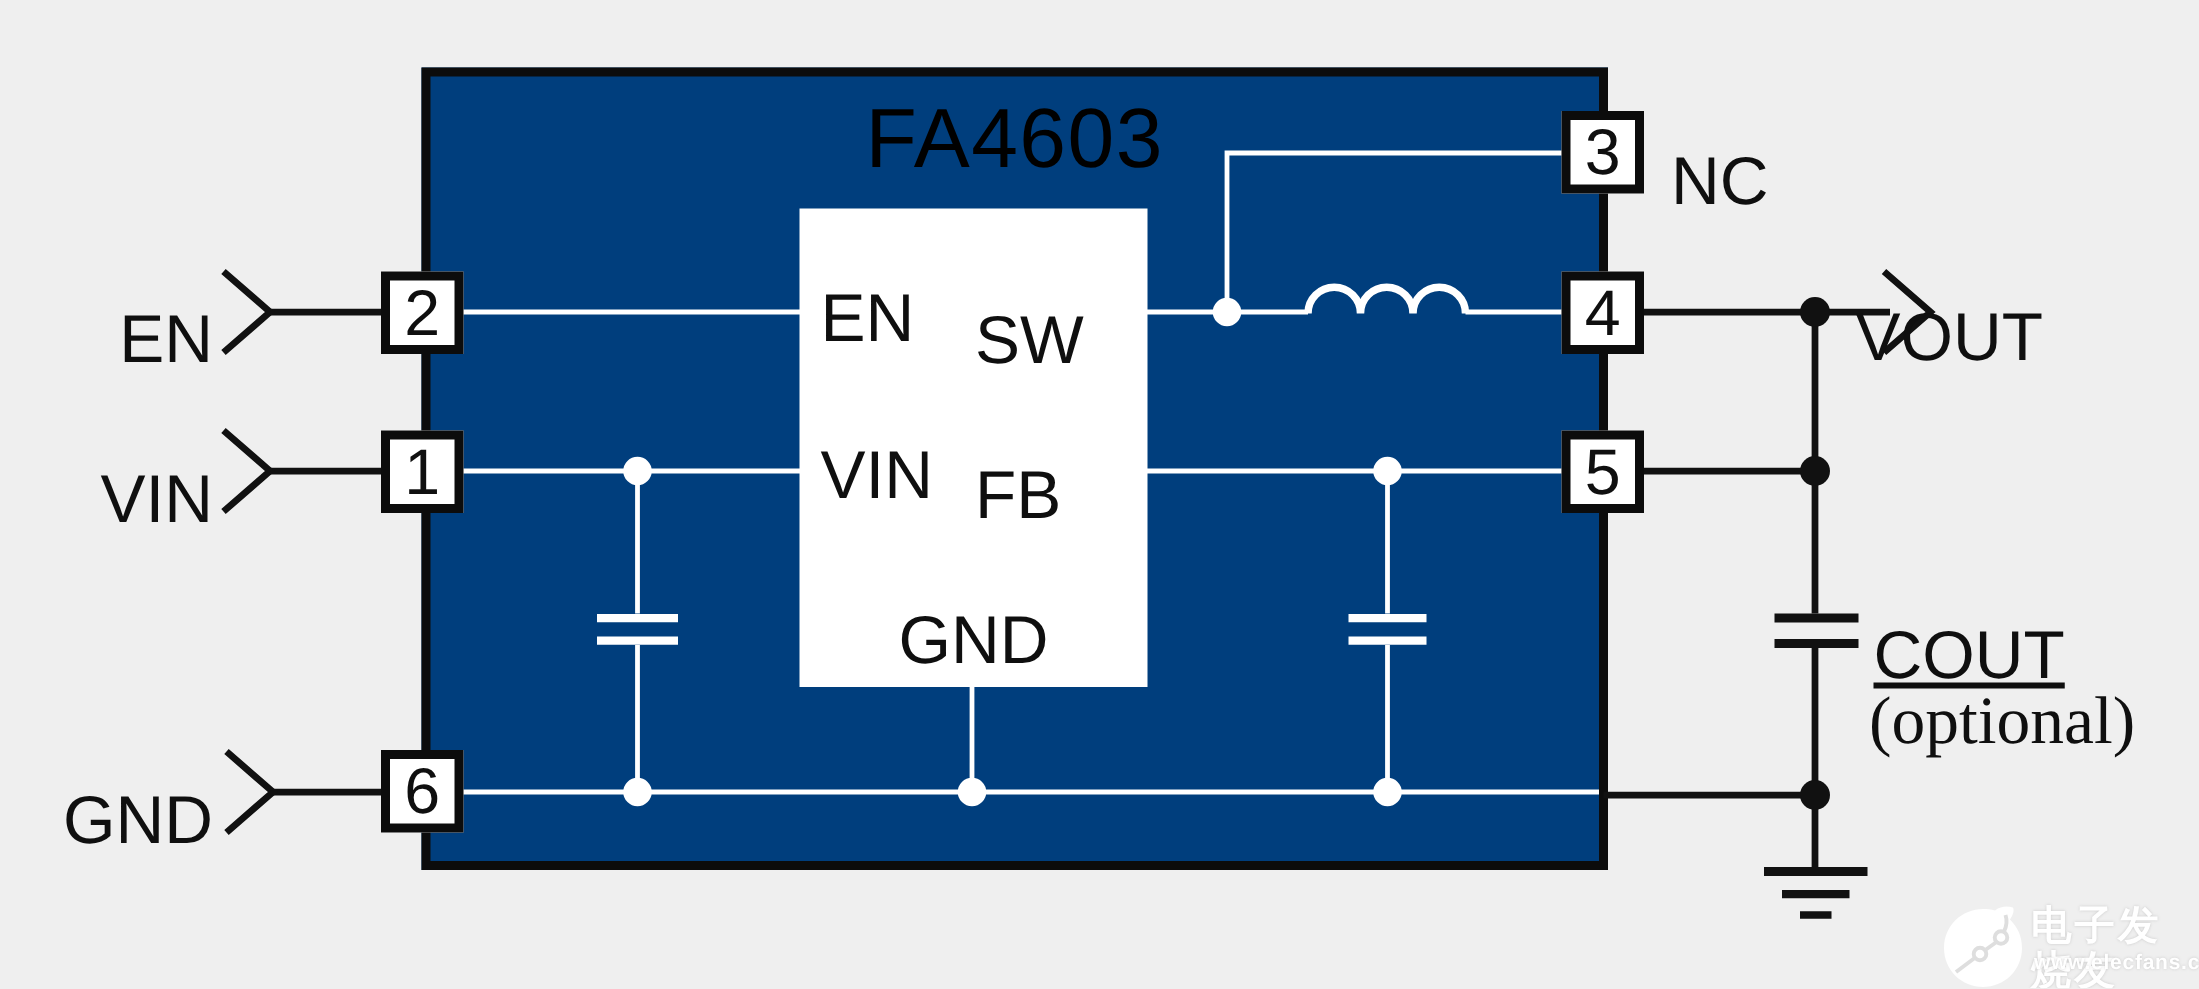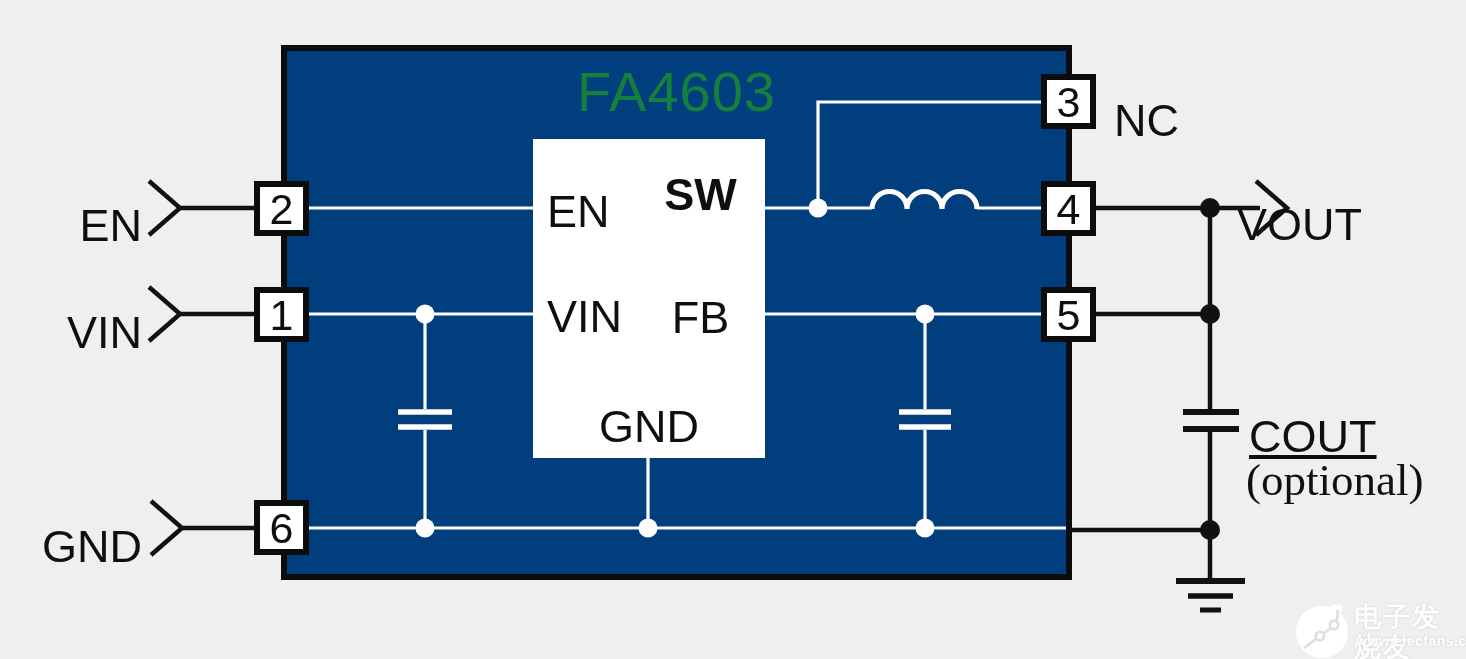--- a/index.html
+++ b/index.html
@@ -9,21 +9,21 @@
     font-family:"Liberation Sans", sans-serif;
     color:#111;
   }
   .abs{position:absolute;}
   .package{
     left:281px;top:45px;width:779px;height:523px;
     background:#003E7D;border:6px solid #0c0c0c;
   }
   .chip-title{
     left:281px;top:64px;width:791px;height:60px;
-    text-align:center;font-size:56px;line-height:56px;color:#15803d;
+    text-align:center;font-size:56px;line-height:56px;color:#000000;
     letter-spacing:1px;
   }
   .ic-core{
     left:533px;top:139px;width:232px;height:319px;background:#ffffff;
   }
   .ic-label{font-size:45px;line-height:45px;color:#0f0f0f;}
   .ext-label{font-size:45px;line-height:45px;color:#0f0f0f;margin-top:15px;}
   .pinbox{
     width:43px;height:43px;background:#ffffff;border:6px solid #0c0c0c;
     text-align:center;font-size:43px;line-height:44px;color:#0f0f0f;
@@ -114,23 +114,23 @@
     <g fill="#111111">
       <circle cx="1210" cy="208" r="10"></circle>
       <circle cx="1210" cy="314" r="10"></circle>
       <circle cx="1210" cy="530" r="10"></circle>
     </g>
   </svg>
 
   <div class="abs chip-title">FA4603</div>
 
   <div class="abs ic-label" style="left:547px;top:189px;">EN</div>
-  <div class="abs ic-label" style="left:650px;top:172px;width:101px;text-align:center;font-weight:bold;">SW</div>
+  <div class="abs ic-label" style="left:650px;top:204px;width:101px;text-align:left;">SW</div>
   <div class="abs ic-label" style="left:547px;top:294px;">VIN</div>
-  <div class="abs ic-label" style="left:650px;top:295px;width:101px;text-align:center;">FB</div>
+  <div class="abs ic-label" style="left:650px;top:307px;width:101px;text-align:left;">FB</div>
   <div class="abs ic-label" style="left:565px;top:404px;width:168px;text-align:center;">GND</div>
 
   <div class="abs pinbox" style="left:254px;top:181px;">2</div>
   <div class="abs pinbox" style="left:254px;top:287px;">1</div>
   <div class="abs pinbox" style="left:254px;top:500px;">6</div>
   <div class="abs pinbox" style="left:1041px;top:74px;">3</div>
   <div class="abs pinbox" style="left:1041px;top:181px;">4</div>
   <div class="abs pinbox" style="left:1041px;top:287px;">5</div>
 
   <div class="abs ext-label" style="left:60px;width:82px;top:188px;text-align:right;">EN</div>

